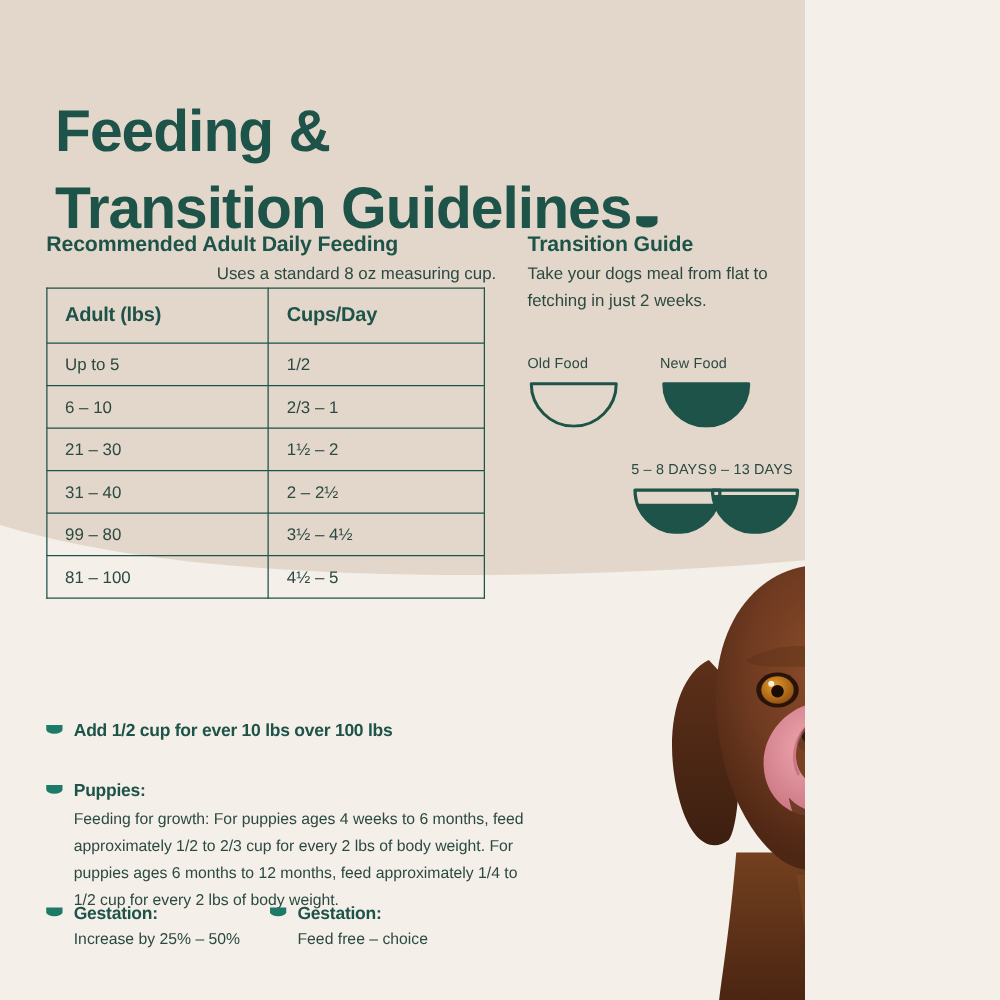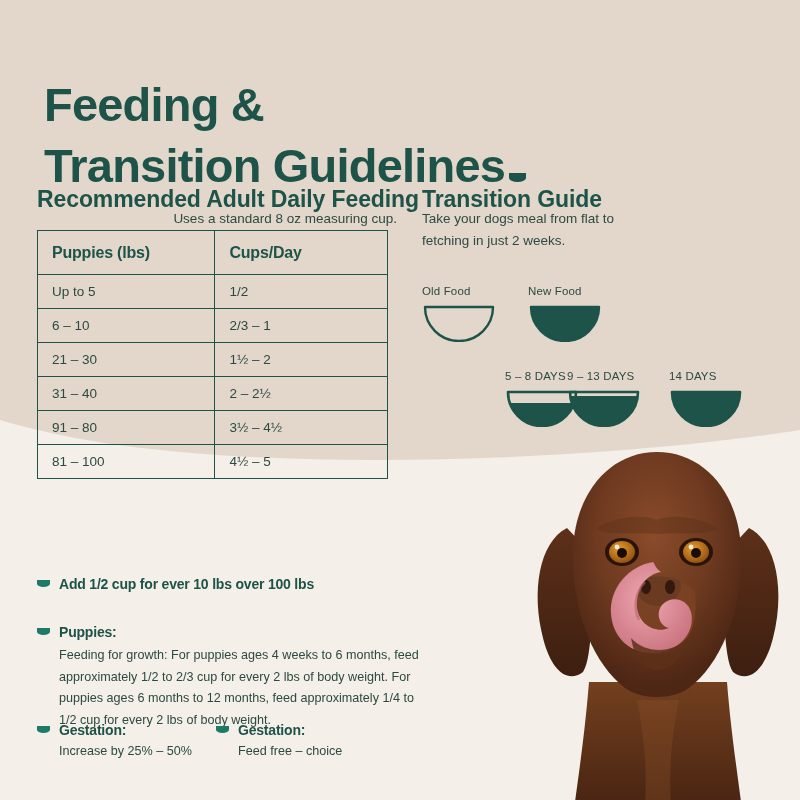--- a/index.html
+++ b/index.html
@@ -9,21 +9,21 @@
   body {
     width: 800px;
     height: 800px;
     overflow: hidden;
     font-family: "Liberation Sans", sans-serif;
     background: #f4efe8;
   }
 
   #page {
     position: relative;
-    width: 800px;
+    width: 644px;
     height: 800px;
     background: #7dd3fc;
     overflow: hidden;
   }
 
   
   .bg-lower {
     position: absolute;
     inset: 0;
     background: #f4efe8;
@@ -78,21 +78,21 @@
     margin-left: 4px;
     vertical-align: baseline;
     background: #1d5348;
     border-radius: 0 0 200px 200px / 0 0 100px 100px;
   }
 
   
   .sec-head {
     position: absolute;
     color: #1d5348;
-    font-size: 23px;
+    font-size: 17px;
     font-weight: 700;
     letter-spacing: -0.1px;
   }
   .sec-sub {
     position: absolute;
     color: #2c4a42;
     font-size: 13.5px;
     font-weight: 400;
     line-height: 1.6;
   }
@@ -275,21 +275,21 @@
     <div class="sec-head" id="feed-head">Recommended Adult Daily Feeding</div>
     <div class="sec-sub" id="feed-sub">Uses a standard 8 oz measuring cup.</div>
 
     <table class="feed-table">
       <colgroup>
           <col class="c1">
           <col class="c2">
         </colgroup>
       <thead>
         <tr>
-          <th>Puppies (lbs)</th>
+          <th>Adult (lbs)</th>
           <th>Cups/Day</th>
         </tr>
       </thead>
       <tbody>
         <tr>
             <td>Up to 5</td>
             <td>1/2</td>
           </tr>
         <tr>
             <td>6 – 10</td>
@@ -297,21 +297,21 @@
           </tr>
         <tr>
             <td>21 – 30</td>
             <td>1½ – 2</td>
           </tr>
         <tr>
             <td>31 – 40</td>
             <td>2 – 2½</td>
           </tr>
         <tr>
-            <td>91 – 80</td>
+            <td>99 – 80</td>
             <td>3½ – 4½</td>
           </tr>
         <tr>
             <td>81 – 100</td>
             <td>4½ – 5</td>
           </tr>
       </tbody>
     </table>
 
     <div class="sec-head" id="trans-head">Transition Guide</div>

